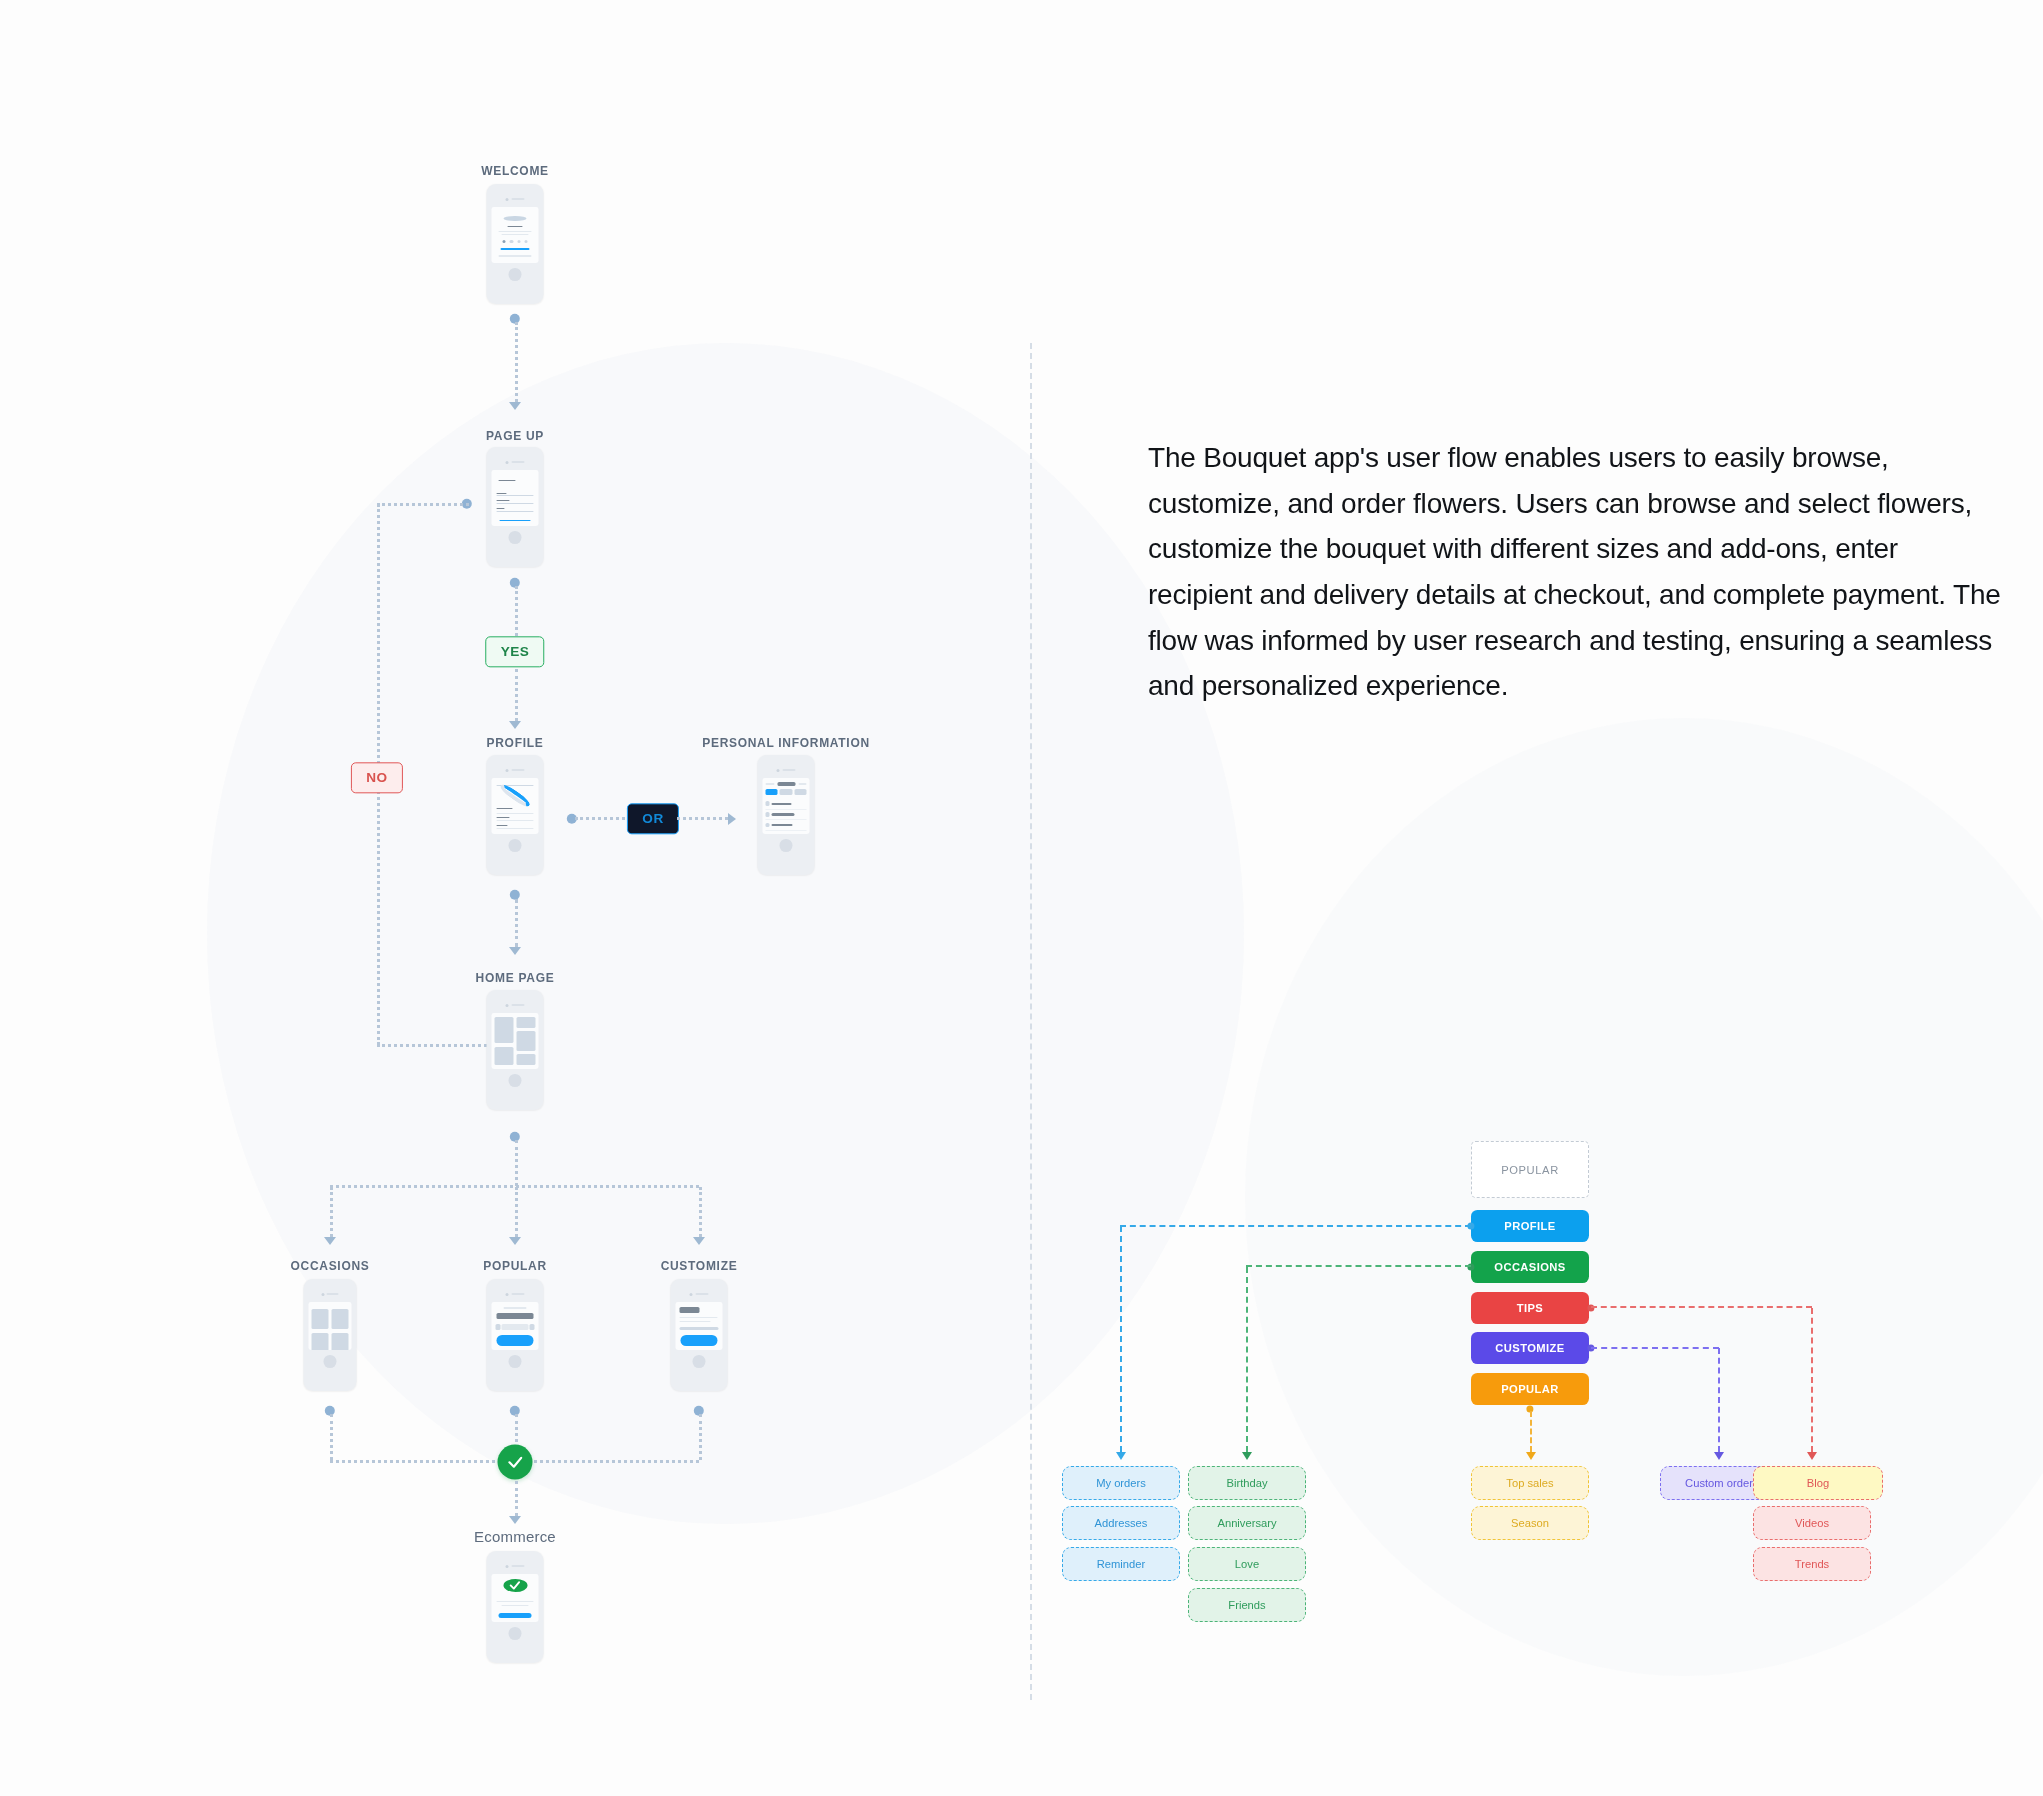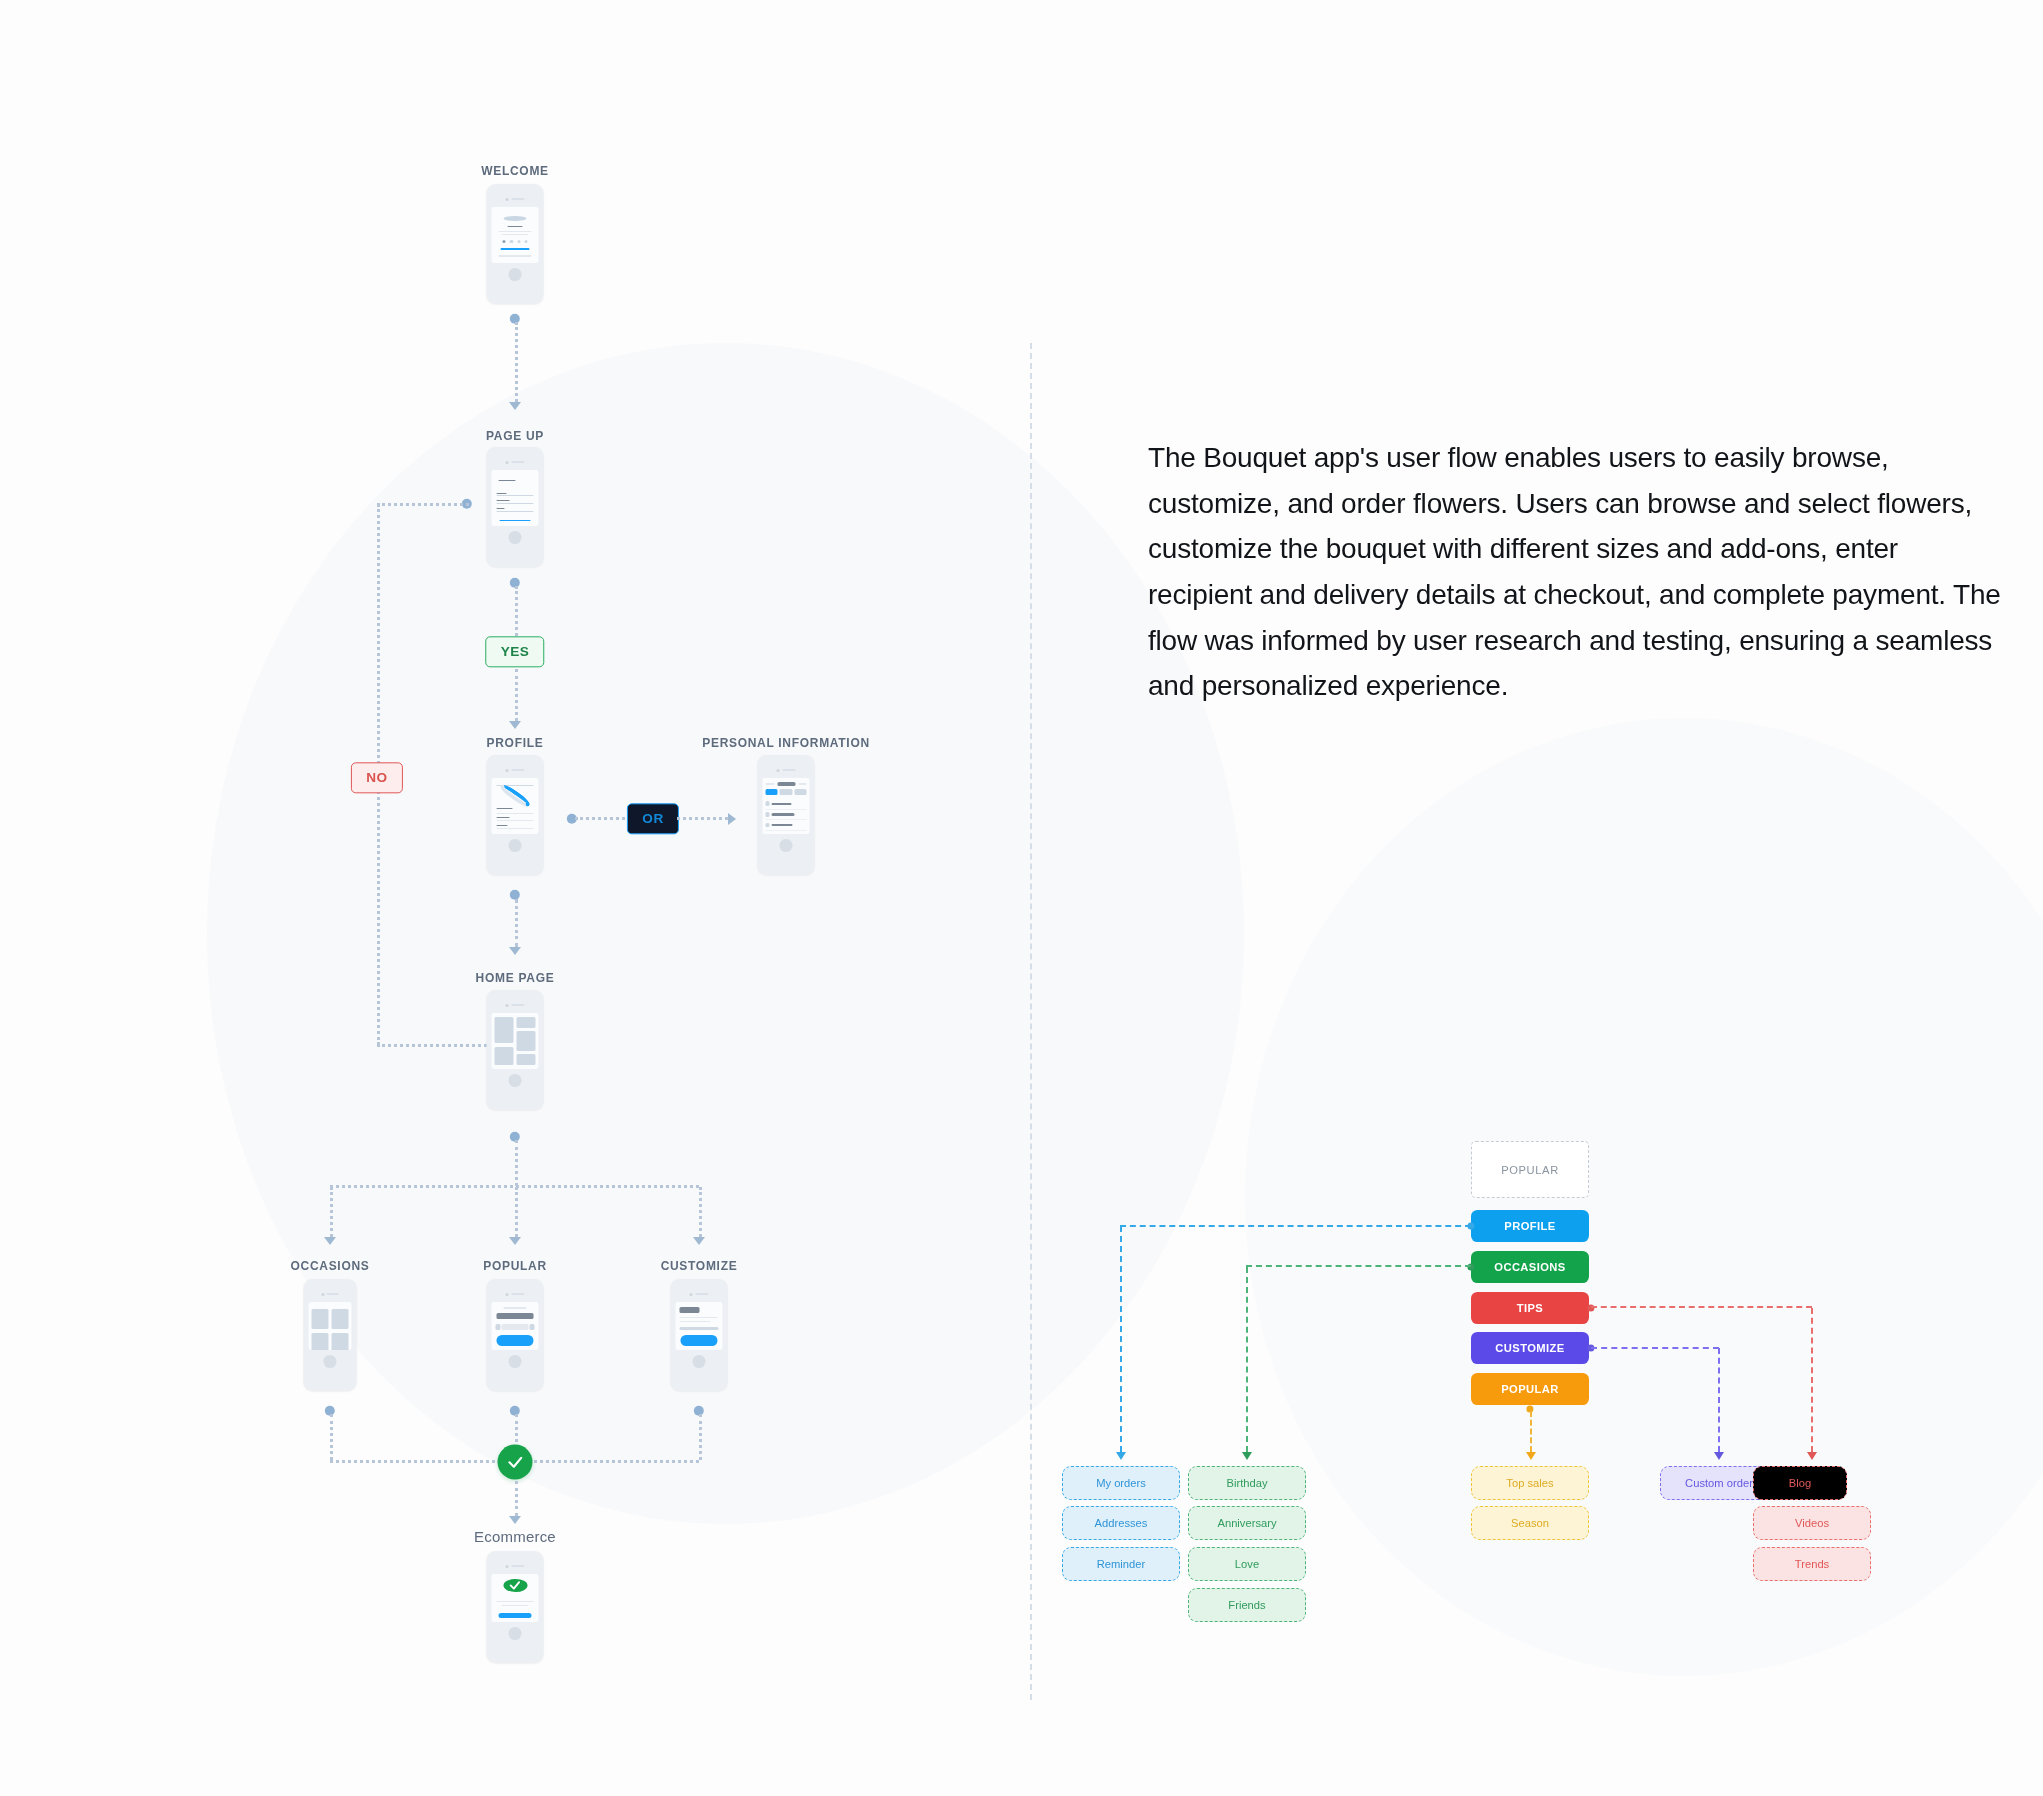--- a/index.html
+++ b/index.html
@@ -452,19 +452,19 @@
       <div class="leaf" style="left:158px; top:349px; width:118px; height:34px; border-color:#4cb478; background:#e2f3e8; color:#2f9c5c;">Birthday</div>
       <div class="leaf" style="left:158px; top:389px; width:118px; height:34px; border-color:#4cb478; background:#e2f3e8; color:#2f9c5c;">Anniversary</div>
       <div class="leaf" style="left:158px; top:430px; width:118px; height:34px; border-color:#4cb478; background:#e2f3e8; color:#2f9c5c;">Love</div>
       <div class="leaf" style="left:158px; top:471px; width:118px; height:34px; border-color:#4cb478; background:#e2f3e8; color:#2f9c5c;">Friends</div>
 
       <div class="leaf" style="left:441px; top:349px; width:118px; height:34px; border-color:#f0c437; background:#fdf4d6; color:#ddab22;">Top sales</div>
       <div class="leaf" style="left:441px; top:389px; width:118px; height:34px; border-color:#f0c437; background:#fdf4d6; color:#ddab22;">Season</div>
 
       <div class="leaf" style="left:630px; top:349px; width:118px; height:34px; border-color:#7d6ff0; background:#e5e2fb; color:#6558e0;">Custom order</div>
 
-      <div class="leaf" style="left:723px; top:349px; width:94px; height:34px; border-color:#e96d6d; background:#000000; color:#e05757;">Blog</div>
+      <div class="leaf" style="left:723px; top:349px; width:130px; height:34px; border-color:#e96d6d; background:#fef9c3; color:#e05757;">Blog</div>
       <div class="leaf" style="left:723px; top:389px; width:118px; height:34px; border-color:#e96d6d; background:#fce3e3; color:#e05757;">Videos</div>
       <div class="leaf" style="left:723px; top:430px; width:118px; height:34px; border-color:#e96d6d; background:#fce3e3; color:#e05757;">Trends</div>
     </div>
   </div>
 </div>
 
 
 </body></html>

